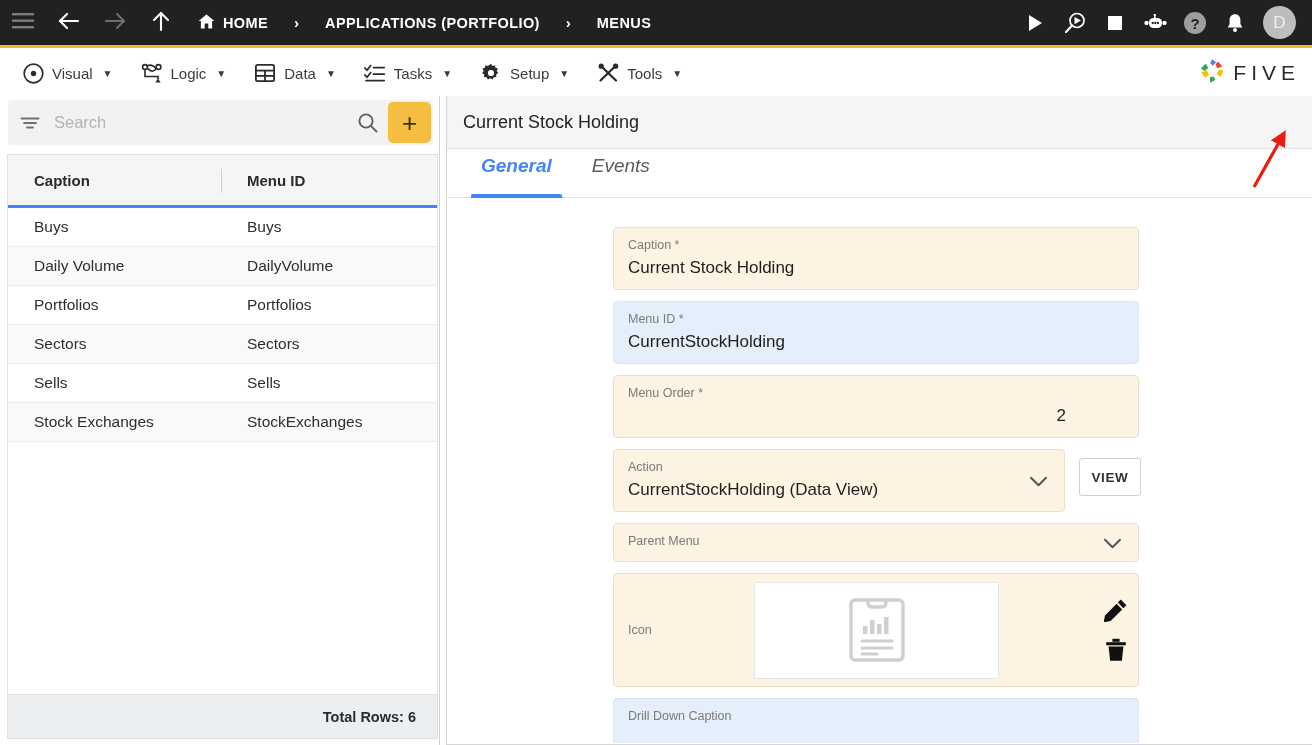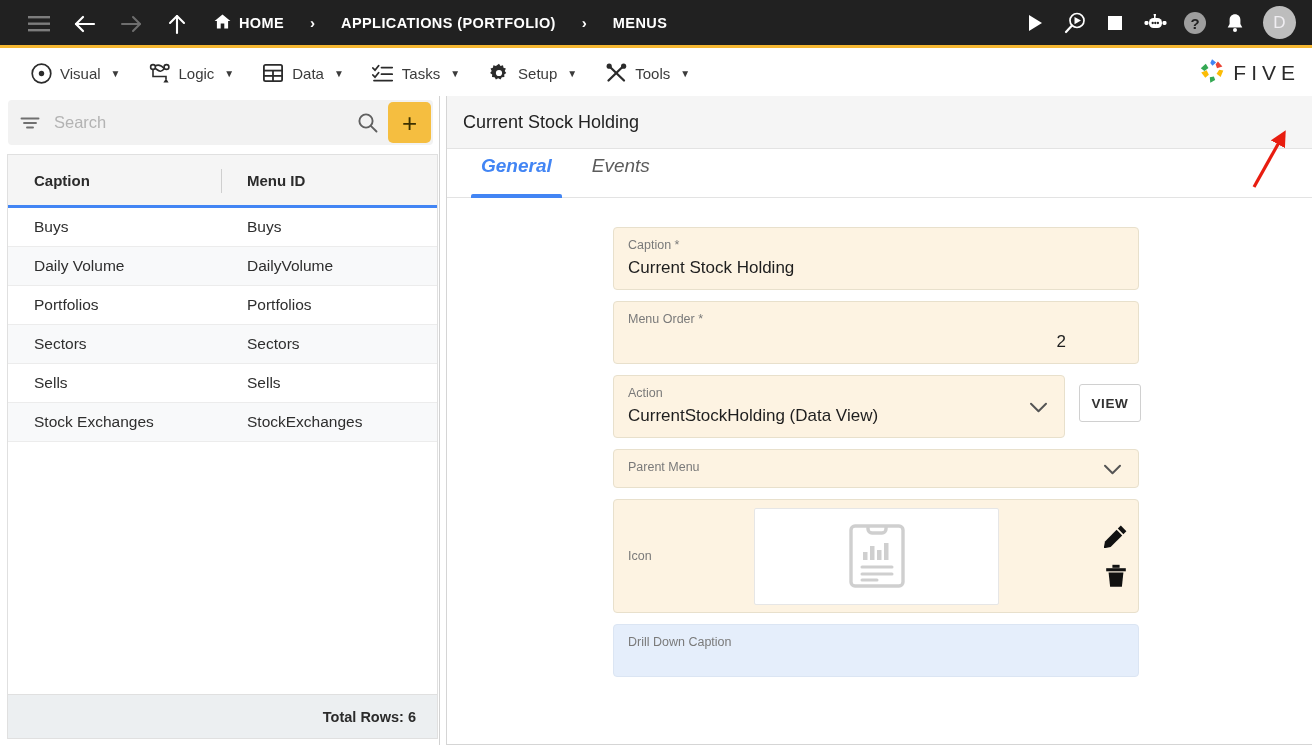--- a/index.html
+++ b/index.html
@@ -11,21 +11,21 @@
   }
 
   
   .topbar {
     position: absolute; top: 0; left: 0;
     width: 1312px; height: 48px;
     background: #212121;
     display: flex; align-items: center;
     border-bottom: 3px solid #F5B731;
   }
-  .topbar-left { display: flex; align-items: flex-start; height: 100%; margin-left: 16px; }
+  .topbar-left { display: flex; align-items: flex-end; height: 100%; }
   .tb-icon {
     width: 46px; height: 48px;
     display: flex; align-items: center; justify-content: center;
     color: #ffffff;
   }
   .tb-icon.dim { color: #757575; }
   .tb-icon svg { display: block; }
 
   .crumbs { display: flex; align-items: center; height: 100%; margin-left: 10px; }
   .crumb {
@@ -55,21 +55,21 @@
     display: flex; align-items: center; justify-content: center;
     font-size: 17px; font-weight: normal;
     margin-left: 8px;
   }
 
   
   .menubar {
     position: absolute; top: 51px; left: 0;
     width: 1312px; height: 44px;
     background: #ffffff;
-    display: flex; align-items: center; padding-left: 8px;
+    display: flex; align-items: center;
   }
   .menu-item {
     display: flex; align-items: center; gap: 8px;
     height: 44px; padding: 0 14px;
     color: #3b3b3b; font-size: 15px;
     cursor: pointer;
   }
   .menu-item:first-child { margin-left: 8px; }
   .menu-item .caret { font-size: 10px; color: #3b3b3b; margin-left: 2px; }
   .menu-icon { display:flex; align-items:center; justify-content:center; width:22px; height:22px; }
@@ -552,20 +552,24 @@
     <div class="vtrack"></div>
     <div class="vscroll"></div>
 
     <div class="formcol">
 
       <div class="field">
         <div class="flabel">Caption *</div>
         <div class="fvalue">Current Stock Holding</div>
       </div>
 
+      <div class="field blue">
+        <div class="flabel">Menu ID *</div>
+        <div class="fvalue">CurrentStockHolding</div>
+      </div>
 
       <div class="field">
         <div class="flabel">Menu Order *</div>
         <div class="fvalue right">2</div>
       </div>
 
       <div class="field-row">
         <div class="field withcaret" style="margin-bottom:0">
           <div class="flabel">Action</div>
           <div class="fvalue">CurrentStockHolding (Data View)</div>

